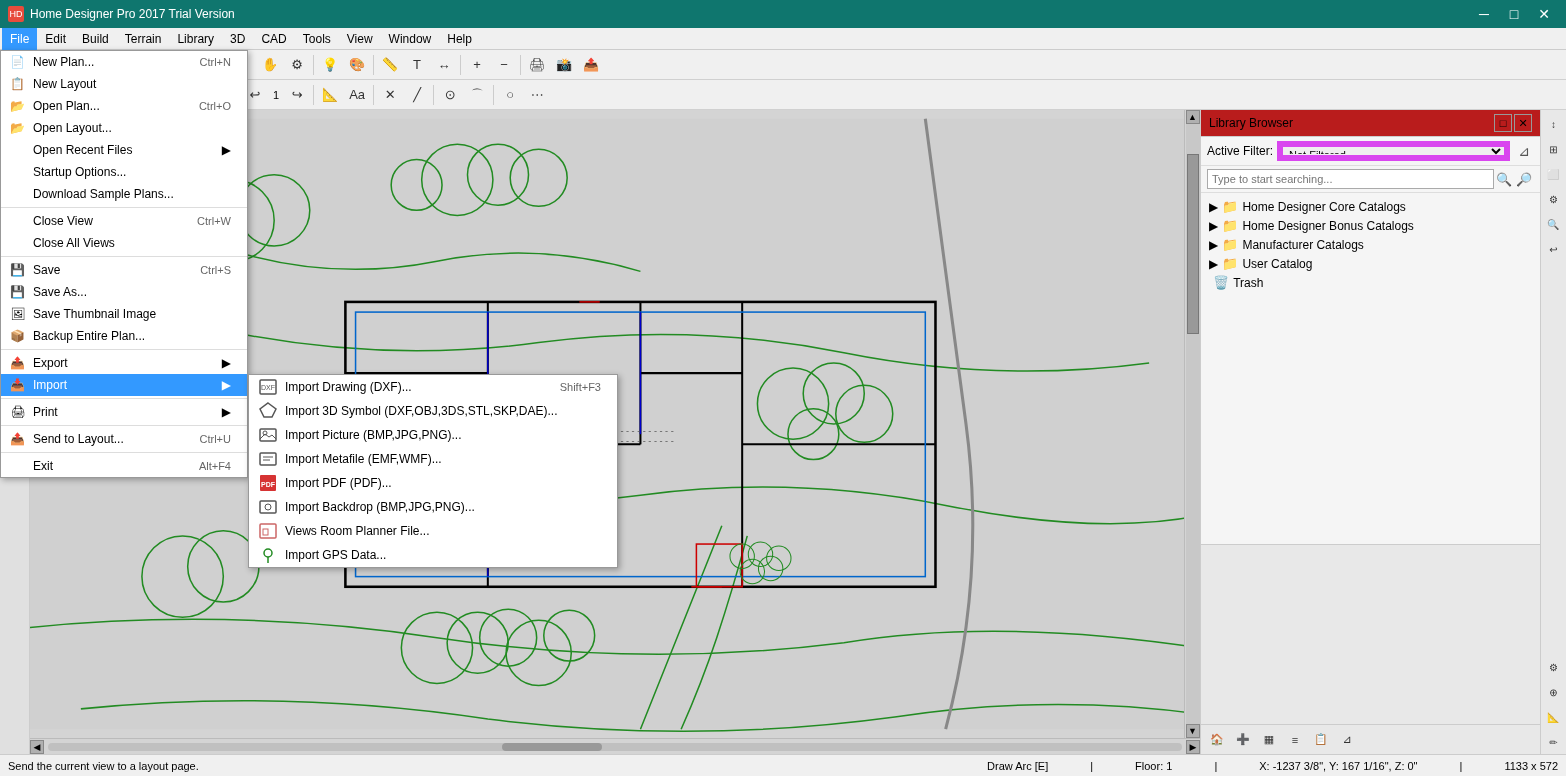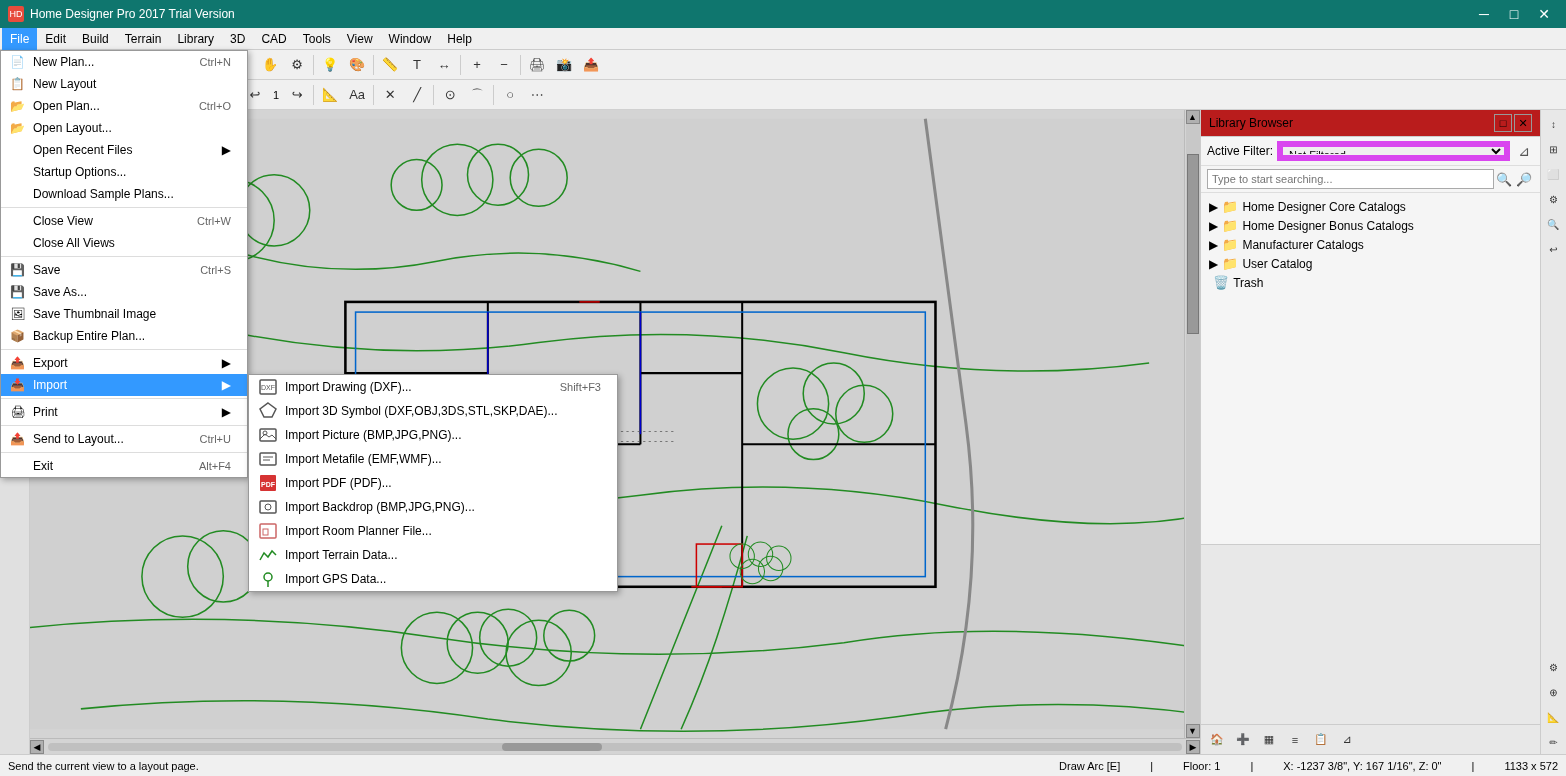--- a/index.html
+++ b/index.html
@@ -38,21 +38,21 @@
     .tree-icon { font-size: 12px; }
     .tree-label { font-size: 12px; }
     #library-thumbnail { height: 180px; background: #fff; border-top: 1px solid #ccc; }
     #library-bottom-bar { height: 30px; background: #e8e8e8; border-top: 1px solid #ccc; display: flex; align-items: center; padding: 0 4px; gap: 2px; }
 
     
     #right-tools { width: 26px; background: #e8e8e8; border-left: 1px solid #ccc; display: flex; flex-direction: column; align-items: center; padding-top: 2px; gap: 1px; }
     .rt-btn { width: 24px; height: 24px; display: flex; align-items: center; justify-content: center; font-size: 11px; cursor: pointer; color: #333; border: 1px solid transparent; }
 
     
-    #statusbar { height: 22px; background: #f0f0f0; border-top: 1px solid #ccc; display: flex; align-items: center; padding: 0 8px; font-size: 11px; gap: 20px; }
+    #statusbar { height: 22px; background: #f0f0f0; border-top: 1px solid #ccc; display: flex; align-items: center; padding: 0 8px; font-size: 11px; gap: 32px; }
 
     
     #left-panel { width: 30px; background: #e0e0e0; border-right: 1px solid #ccc; display: flex; flex-direction: column; align-items: center; padding-top: 4px; }
 
     
     #file-menu-dropdown { position: absolute; top: 50px; left: 0; background: white; border: 1px solid #999; box-shadow: 2px 2px 6px rgba(0,0,0,0.3); z-index: 1000; width: 248px; }
     .fmd-item { display: flex; align-items: center; padding: 4px 16px 4px 32px; cursor: pointer; position: relative; font-size: 12px; min-height: 22px; }
     .fmd-item .shortcut { margin-left: auto; color: #666; font-size: 11px; }
     .fmd-item .arrow { margin-left: auto; }
     .fmd-sep { height: 1px; background: #ddd; margin: 2px 0; }
@@ -534,29 +534,21 @@
     </span>
     <span>Import Backdrop (BMP,JPG,PNG)...</span>
   </div>
   <div class="ism-item">
     <span class="ism-icon">
       <svg width="20" height="20">
           <rect x="2" y="3" width="16" height="14" rx="1" fill="none" stroke="#c66" stroke-width="1.5"></rect>
           <rect x="5" y="8" width="5" height="6" fill="none" stroke="#c66" stroke-width="1"></rect>
         </svg>
     </span>
-    <span>Import Room Planner File...</span>
-  </div>
-  <div class="ism-item">
-    <span class="ism-icon">
-      <svg width="20" height="20">
-          <polyline points="2,15 6,8 10,12 14,6 18,10" fill="none" stroke="#228B22" stroke-width="1.5"></polyline>
-        </svg>
-    </span>
-    <span>Import Terrain Data...</span>
+    <span>Views Room Planner File...</span>
   </div>
   <div class="ism-item">
     <span class="ism-icon">
       <svg width="20" height="20">
           <circle cx="10" cy="8" r="4" fill="none" stroke="#228B22" stroke-width="1.5"></circle>
           <line x1="10" y1="12" x2="10" y2="18" stroke="#228B22" stroke-width="1.5"></line>
         </svg>
     </span>
     <span>Import GPS Data...</span>
   </div>

